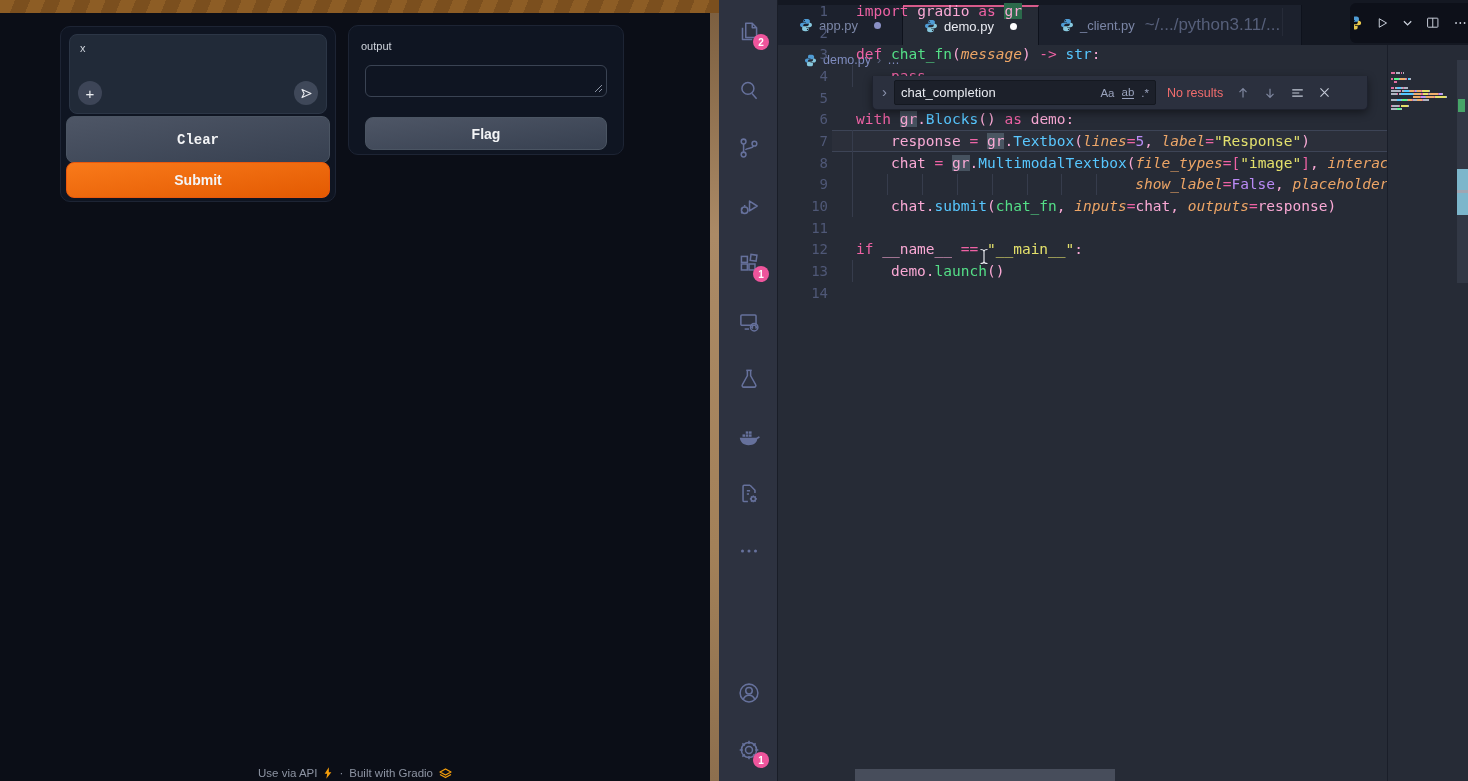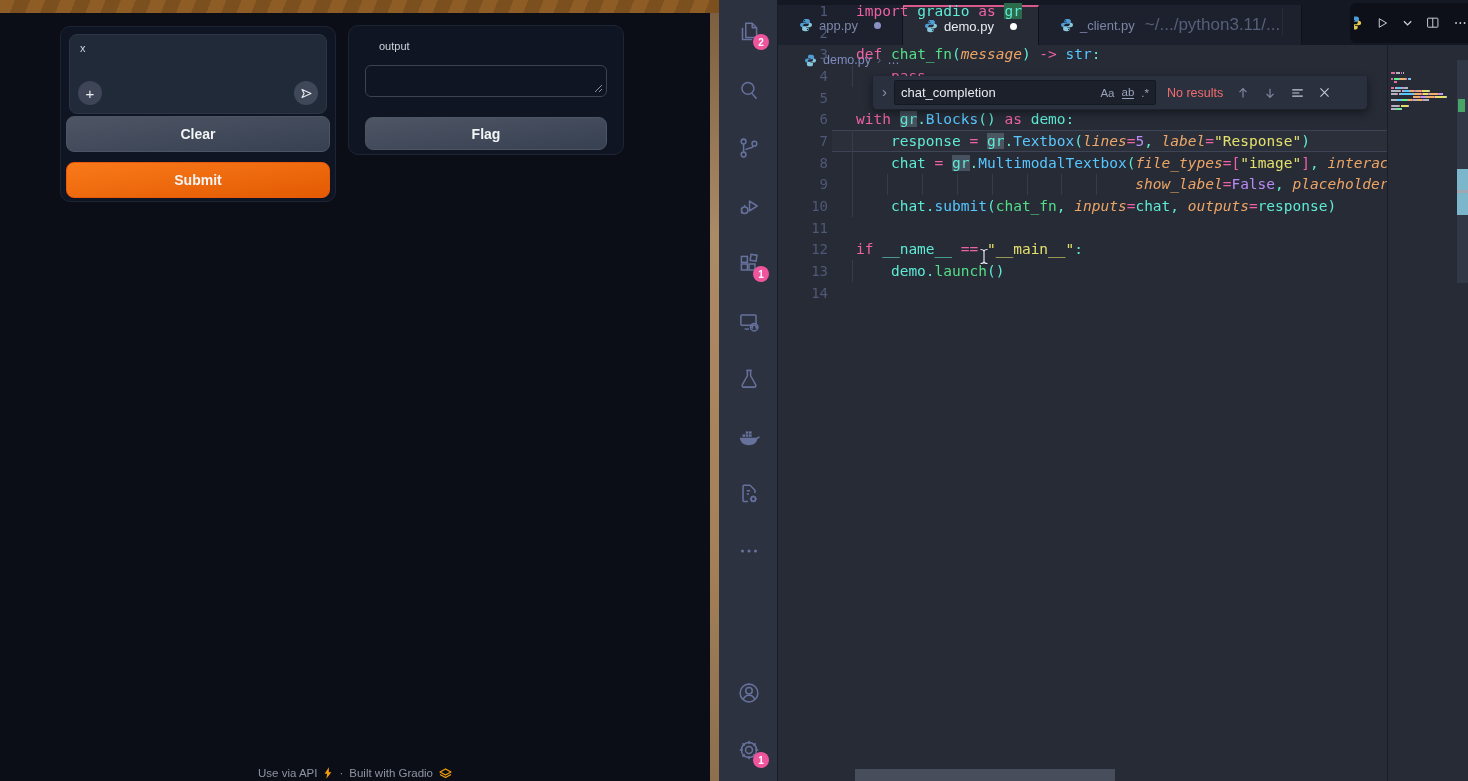--- a/index.html
+++ b/index.html
@@ -16,21 +16,21 @@
   #gr-mm-box { left:68px; top:33px; width:260px; height:80px; background:#212a38;
     border:1px solid #2c3646; border-radius:8px; }
   .gr-label { font-size:11px; color:#cfd4dc; }
   .gr-circle-btn { width:24px; height:24px; border-radius:50%; background:#3d4557;
     color:#eceef2; display:flex; align-items:center; justify-content:center;
     font-size:15px; line-height:1; }
   .gr-btn { border-radius:8px; display:flex; align-items:center; justify-content:center;
     font-weight:bold; font-size:14px; color:#f3f4f6; }
   .gr-btn-secondary { background:linear-gradient(to bottom right,#4e5666,#374050);
     border:1px solid #4b5563; }
-  #gr-clear { left:66px; top:116px; width:264px; height:36px; }
+  #gr-clear { left:66px; top:116px; width:264px; height:47px;font-family:Liberation Mono, monospace; }
   #gr-submit { left:66px; top:162px; width:264px; height:36px;
     background:linear-gradient(to bottom right,#f97a1a,#e35a02); border:1px solid #ea580c; }
   #gr-card-output { left:348px; top:25px; width:276px; height:130px; }
   #gr-textarea { left:365px; top:65px; width:242px; height:32px; background:transparent;
     border:1px solid #3a4353; border-radius:6px; }
   #gr-flag { left:365px; top:117px; width:242px; height:33px; }
   #gr-footer { left:0; top:767px; width:710px; display:flex; justify-content:center;
     align-items:center; gap:6px; font-size:11.5px; color:#8d94a3; }
 
   
@@ -81,21 +81,21 @@
     font-family:"DejaVu Sans Mono", monospace; font-size:14.5px; }
   .ln { position:relative; height:21.7px; display:flex; align-items:center; }
   .ln-num { flex:0 0 50px; text-align:right; color:#4f5877; font-size:14px; }
   .ln-code { margin-left:28px; white-space:pre; color:#dfe3ec; }
   .ln.cur::before { content:""; position:absolute; left:54px; right:0; top:0; bottom:0;
     border-top:1px solid #3d4456; border-bottom:1px solid #3d4456;
     background:rgba(255,255,255,.025); }
   .guide { position:absolute; top:0; bottom:0; width:1px; background:#363c4c; }
   .tk-k { color:#ee62a4;text-align:center; } .tk-f { color:#57c7ff; } .tk-g { color:#54df87; }
   .tk-p { color:#eda566; font-style:italic; } .tk-n { color:#b98af5; }
-  .tk-s { color:#e3e06b; } .tk-t { color:#5eead4; }
+  .tk-s { color:#e3e06b; } .tk-t { color:#f9a8d4; }
   .hl-g { background:#2b6a4b; } .hl-s { background:#46525f; }
 
   #minimap-border { left:609px; top:45px; width:1px; height:736px; background:#1a1e29; }
   #minimap { left:613px; top:72px; width:66px; }
   .mm-row { height:2px; margin-bottom:1px; white-space:nowrap; font-size:0; }
   .mm-tok { display:inline-block; height:2px; }
   #vscroll { left:679px; top:60px; width:11px; height:223px; background:#323845; }
   #ov-green { left:680px; top:99px; width:7px; height:13px; background:#47a568; }
   #ov-cyan { left:679px; top:169px; width:11px; height:46px; background:#84c4d9; opacity:.9; }
   #ov-grey { left:679px; top:190px; width:11px; height:3px; background:#a0a5b1; }
@@ -118,21 +118,21 @@
             <path d="M2.5 3l11 5-11 5 2.5-5z"></path>
           </svg>
       </div>
     </div>
   </div>
 
   <div id="gr-clear" class="abs gr-btn gr-btn-secondary">Clear</div>
   <div id="gr-submit" class="abs gr-btn">Submit</div>
 
   <div id="gr-card-output" class="abs gr-card">
-    <div class="gr-label abs" style="left:30px;top:14px;">output</div>
+    <div class="gr-label abs" style="left:12px;top:14px;">output</div>
   </div>
   <div id="gr-textarea" class="abs">
     <svg class="abs icon" style="right:3px;bottom:3px;" width="9" height="9" viewBox="0 0 9 9" stroke="#8b93a3" stroke-width="1">
         <path d="M8 1L1 8M8 5L5 8"></path>
       </svg>
   </div>
   <div id="gr-footer" class="abs">
     <span>Use via API</span>
     <svg class="icon" width="10" height="12" viewBox="0 0 12 14">
         <path fill="#f59e0b" d="M7 0L2 8h3l-1 6 6-8H7z"></path>

